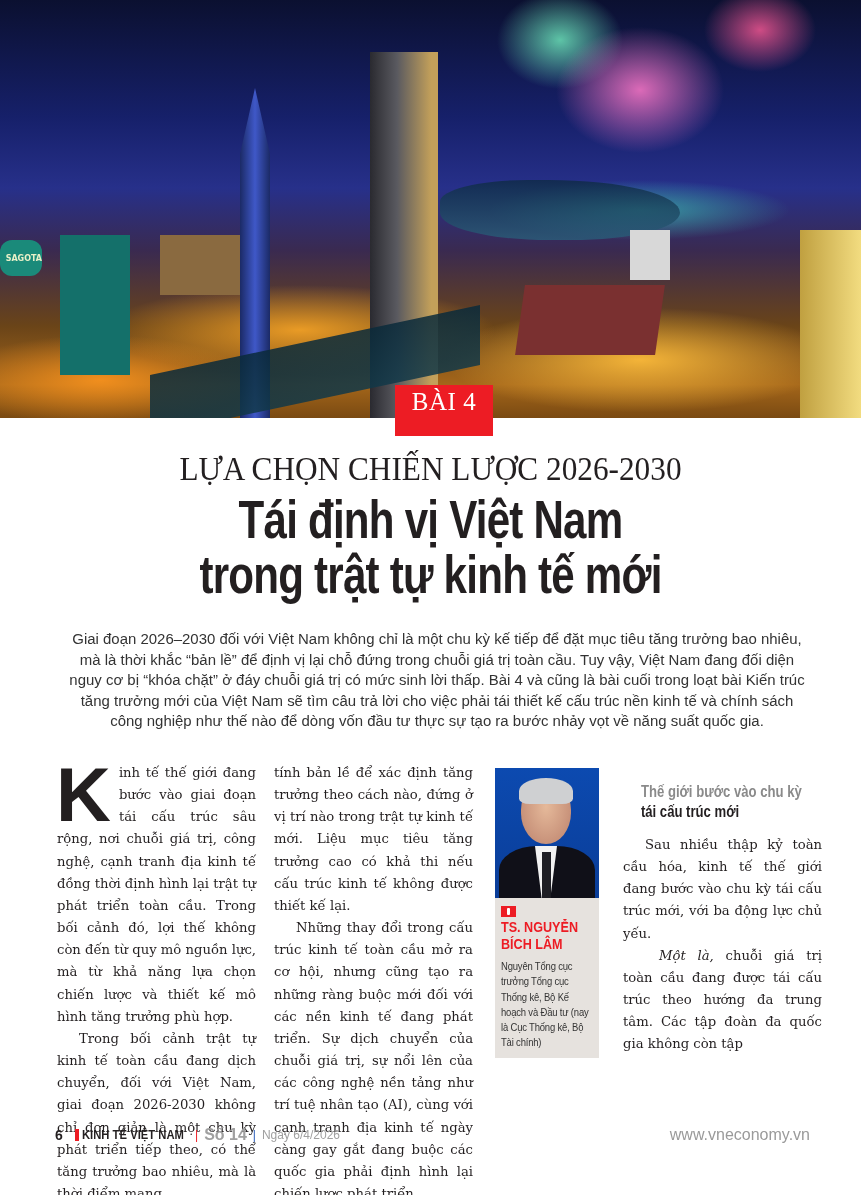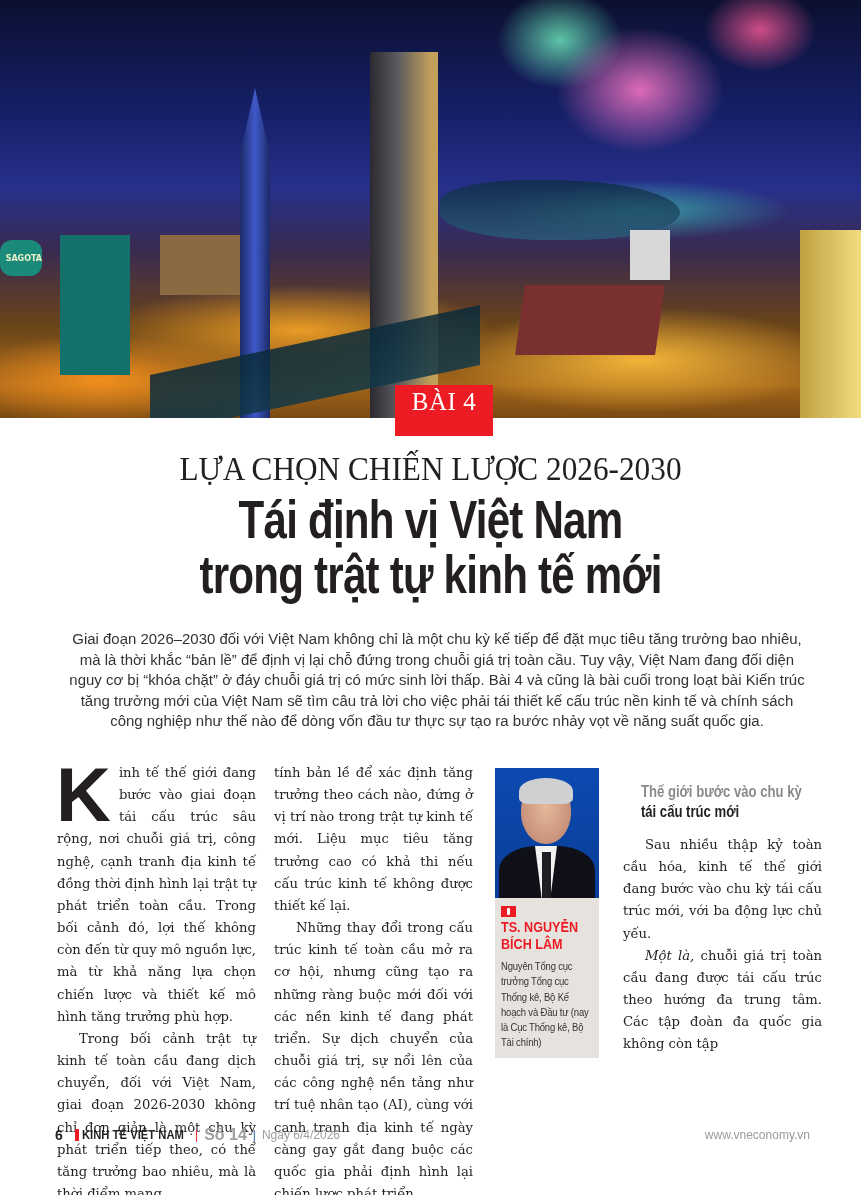--- a/index.html
+++ b/index.html
@@ -63,21 +63,21 @@
   }
   .col p { text-indent: 0; }
   .col p.ind { text-indent: 22px; }
   .c1 { left: 57px; }
   .c2 { left: 274px; }
   .c4 { left: 623px; }
   .dropcap {
     float: left; font-family: "Liberation Sans", sans-serif; font-weight: bold;
     font-size: 76px; line-height: 58px; margin: 4px 8px -2px -1px; color: #231f20;
   }
-  .col em { font-style: italic; }
+  .col em { font-style: italic; margin-left: 14px; }
 
   .subhead {
     margin: 20px 0 12px 0; text-align: left; font-family: "Liberation Sans", sans-serif;
     font-weight: bold; font-size: 16px; line-height: 20px; text-indent: 0;
   }
   .subhead .l1 { display: block; color: #8a8a8a; transform: scaleX(0.82); }
   .subhead .l2 { display: block; color: #231f20; transform: scaleX(0.82); }
 
   
   .profile {
@@ -130,21 +130,21 @@
   }
   .pgnum { font-weight: bold; font-size: 14px; color: #231f20; margin-right: 12px; }
   .redbar { display: inline-block; width: 4px; height: 12px; background: #ed1c24; margin-right: 3px; }
   .mag { font-weight: bold; font-size: 12.5px; color: #231f20; transform: scaleX(0.9); transform-origin: left; display: inline-block; margin-right: -6px; }
   .sep { color: #ed1c24; margin: 0 6px; font-size: 12px; }
   .sep.blue { color: #2a5cb8; }
   .issue { font-weight: bold; color: #a0a0a0; font-size: 16px; }
   .date { color: #a0a0a0; font-size: 12px; }
   .site {
     position: absolute; right: 51px; top: 1126px; font-family: "Liberation Sans", sans-serif;
-    font-size: 12px; line-height: 18px; color: #9a9a9a;
+    font-size: 16px; line-height: 18px; color: #9a9a9a;
   }
 </style>
 </head>
 <body>
 
 <div class="hero">
   <div class="river2"></div>
   <div class="bld b6"></div>
   <div class="bld b3"></div>
   <div class="bld b1"></div>

